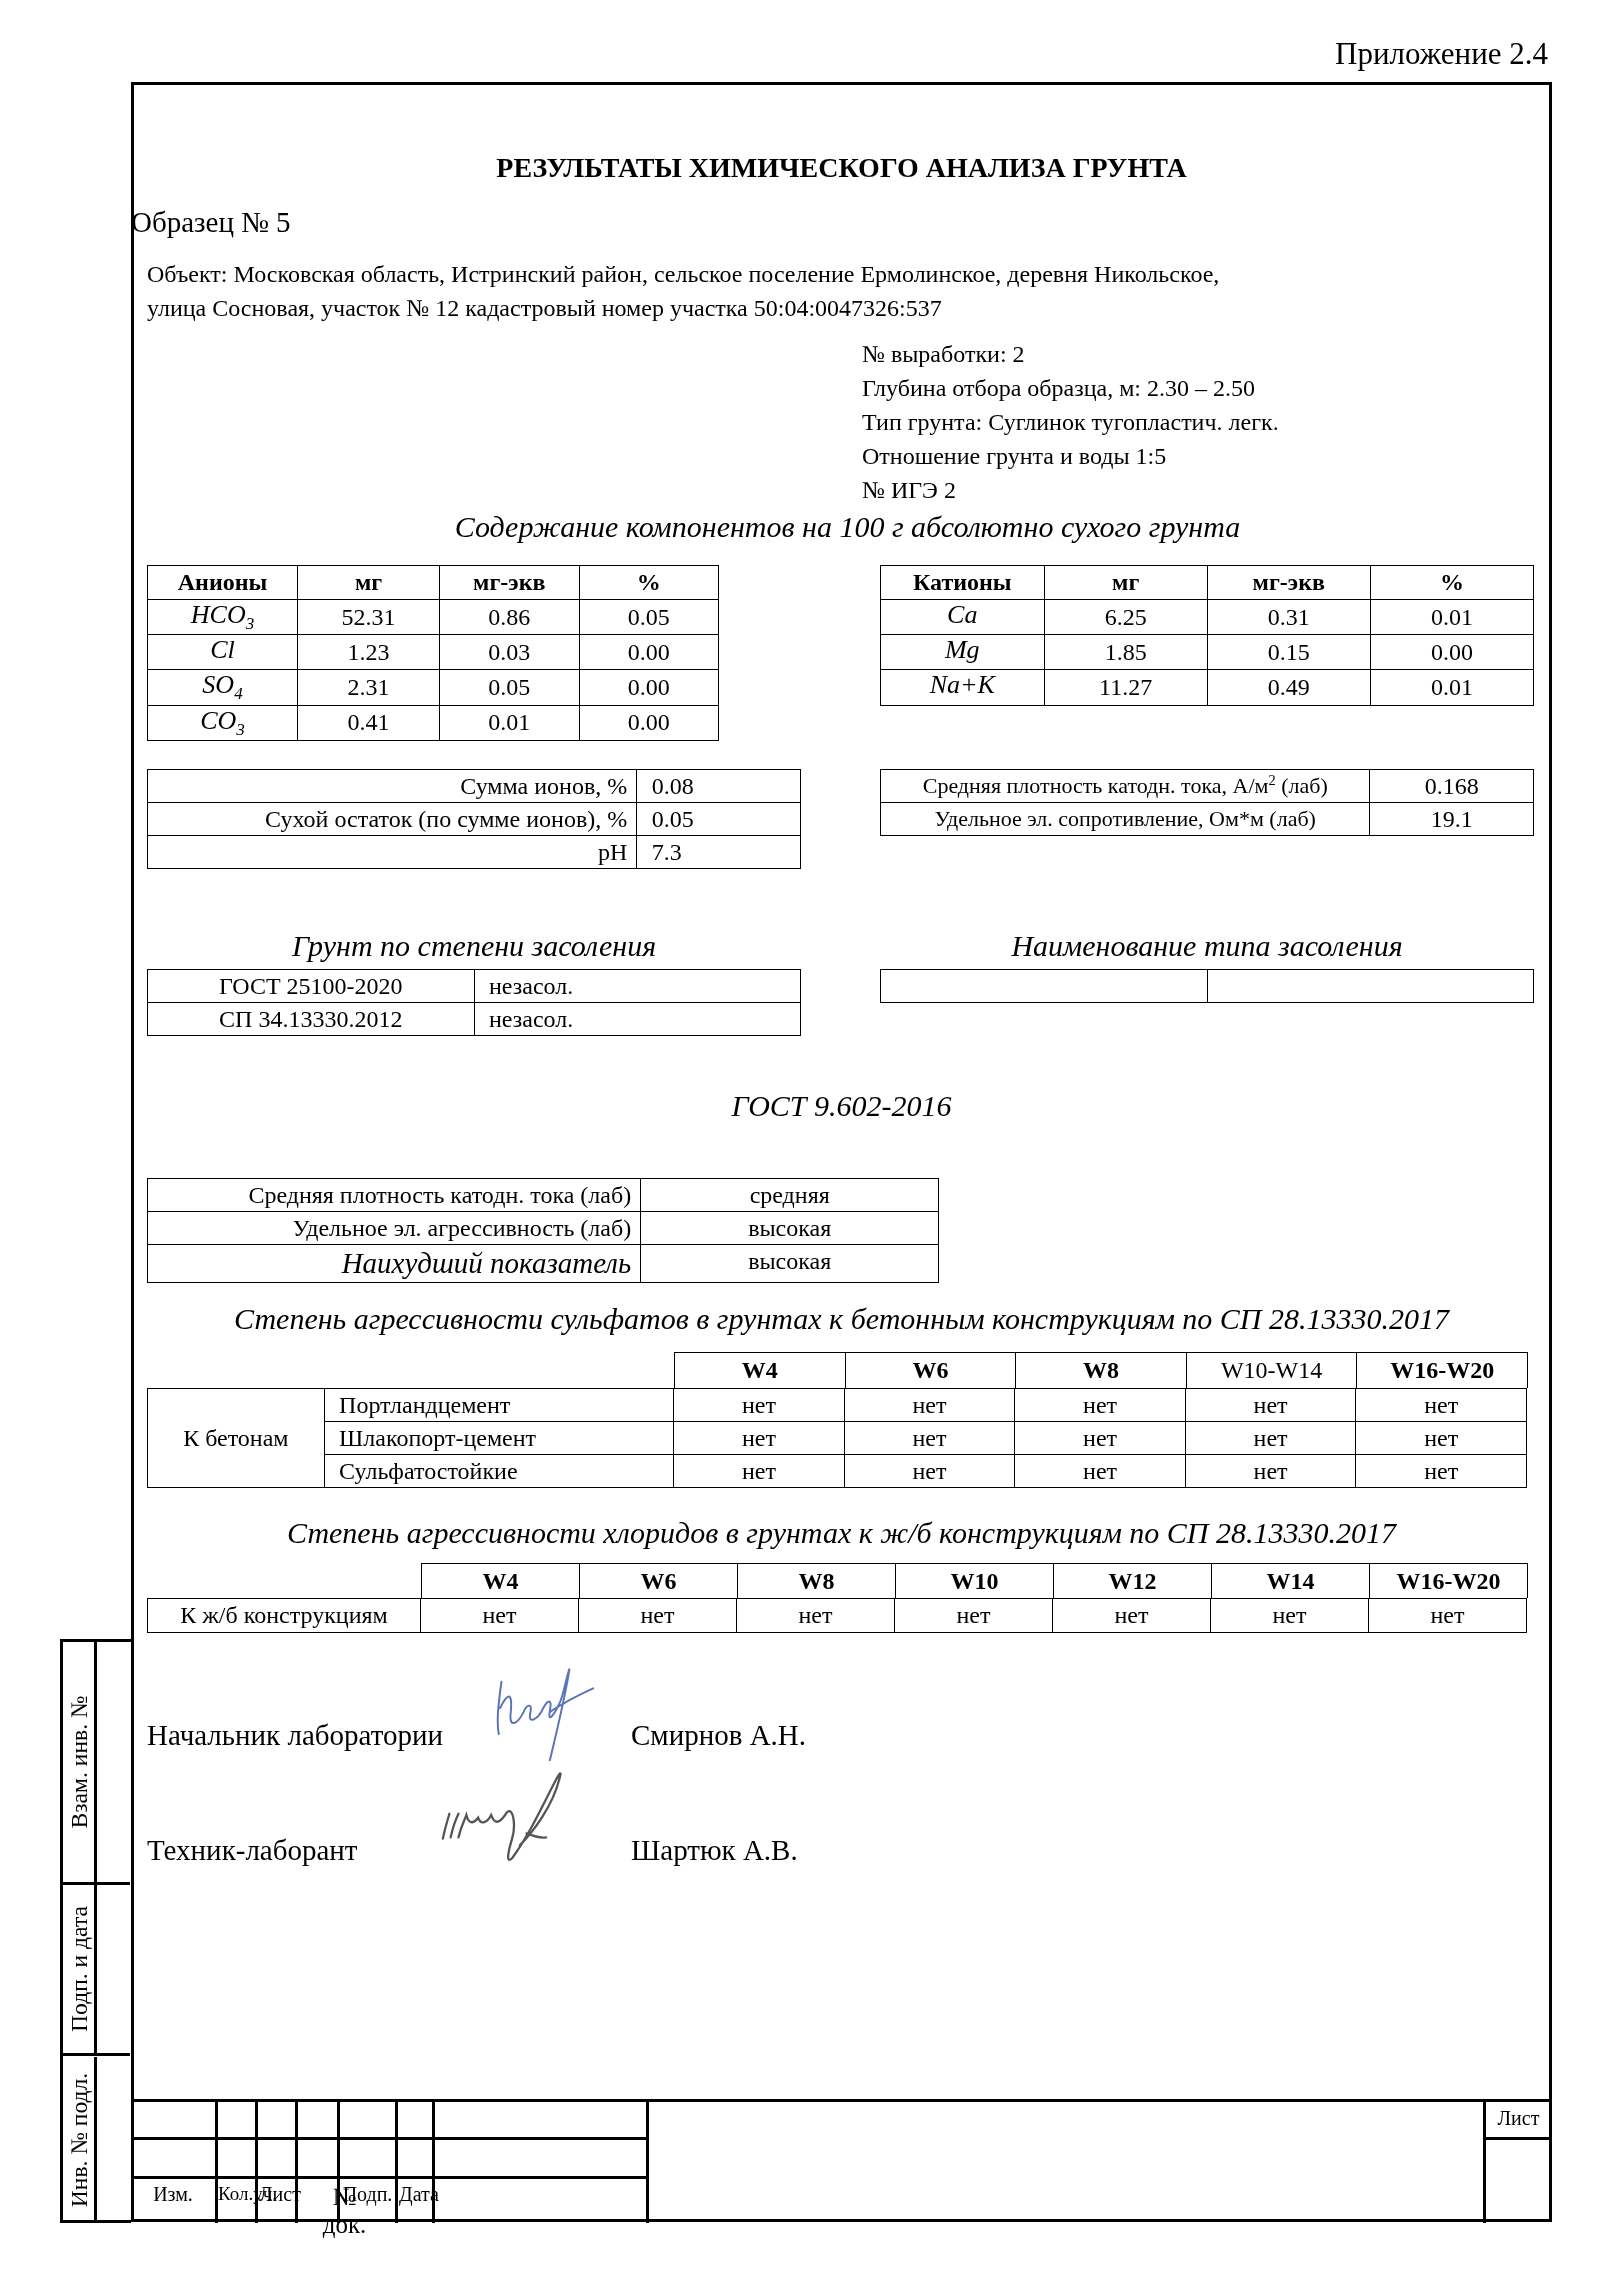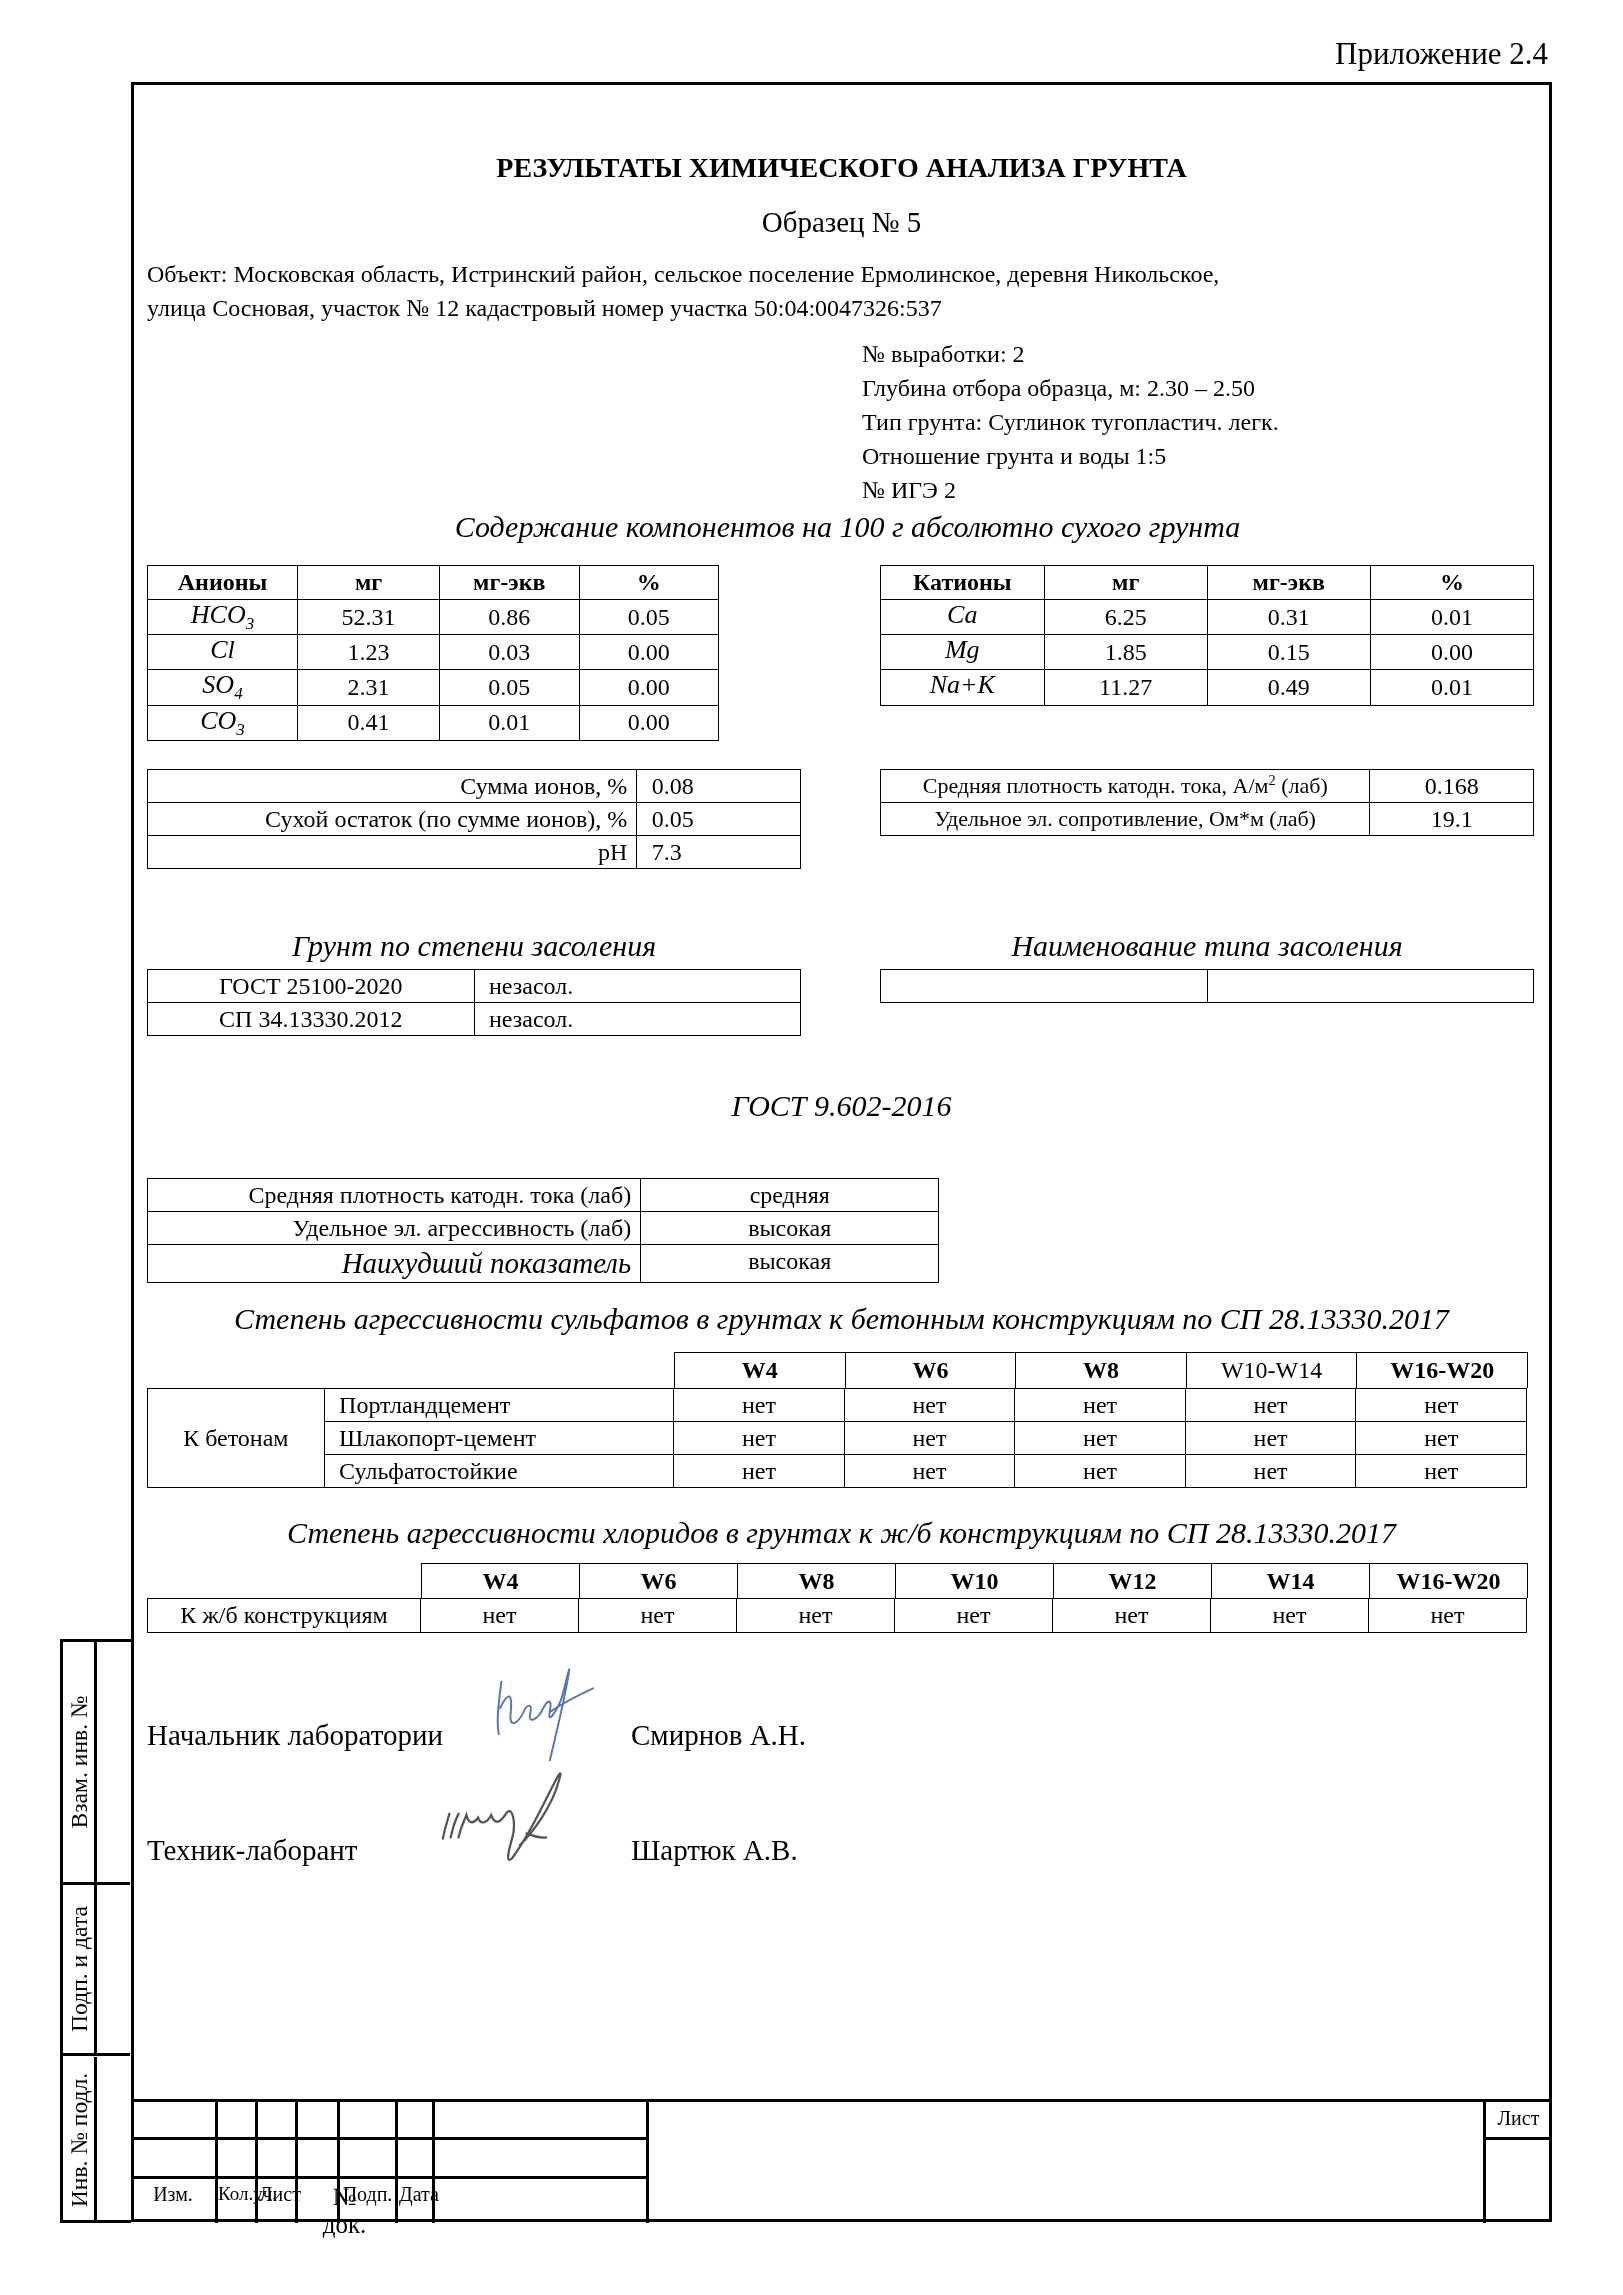--- a/index.html
+++ b/index.html
@@ -4,21 +4,21 @@
 <style>
   * { box-sizing: border-box; margin: 0; padding: 0; }
   html, body { width: 1623px; height: 2295px; background: #ffffff; overflow: hidden; }
   body { position: relative; font-family: "Liberation Serif", "DejaVu Serif", serif; color: #000; }
 
   .abs { position: absolute; }
   .appendix { right: 75px; top: 36px; font-size: 31px; }
   .frame { left: 131px; top: 82px; width: 1421px; height: 2140px; border: 3.9px solid #000; }
 
   .title { left: 131px; width: 1421px; top: 152px; text-align: center; font-size: 28px; font-weight: bold; }
-  .sample { left: 131px; width: 1421px; top: 206px; text-align: center; font-size: 29px; }
+  .sample { left: 131px; width: 1421px; top: 206px; font-size: 29px; }
   .object { left: 147px; top: 257px; font-size: 24px; line-height: 34px; }
   .meta { left: 862px; top: 337px; font-size: 24px; line-height: 34px; }
 
   .section-title { font-style: italic; font-size: 30px; text-align: center; }
 
   table { border-collapse: collapse; position: absolute; font-size: 24px; }
   td, th { border: 1.6px solid #000; text-align: center; vertical-align: middle; padding: 0 5.2px; font-weight: normal; }
   th { font-weight: bold; }
   .it { font-style: italic; font-size: 26px; }
   .it sub { font-size: 17px; }

